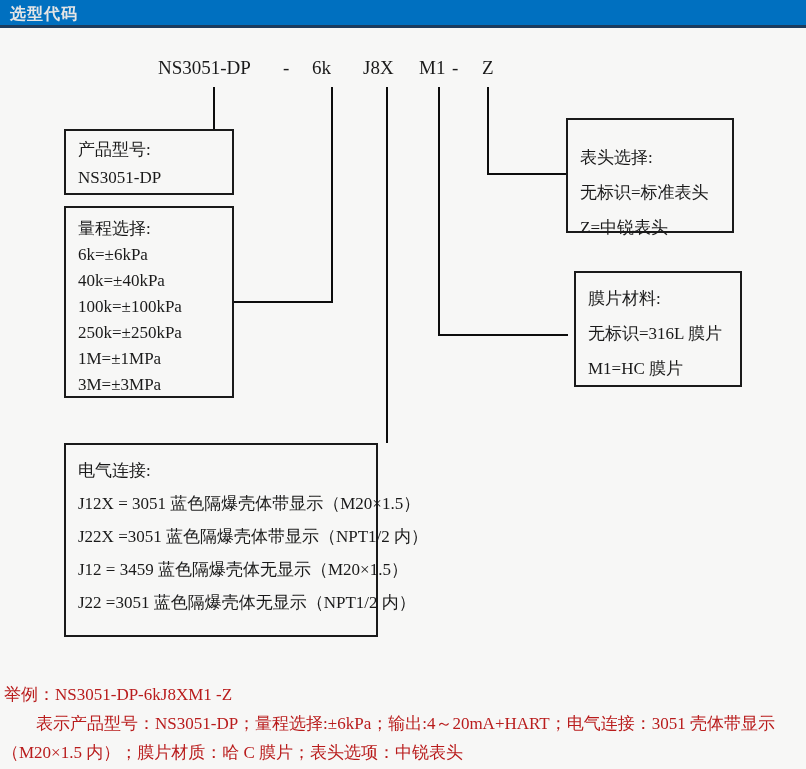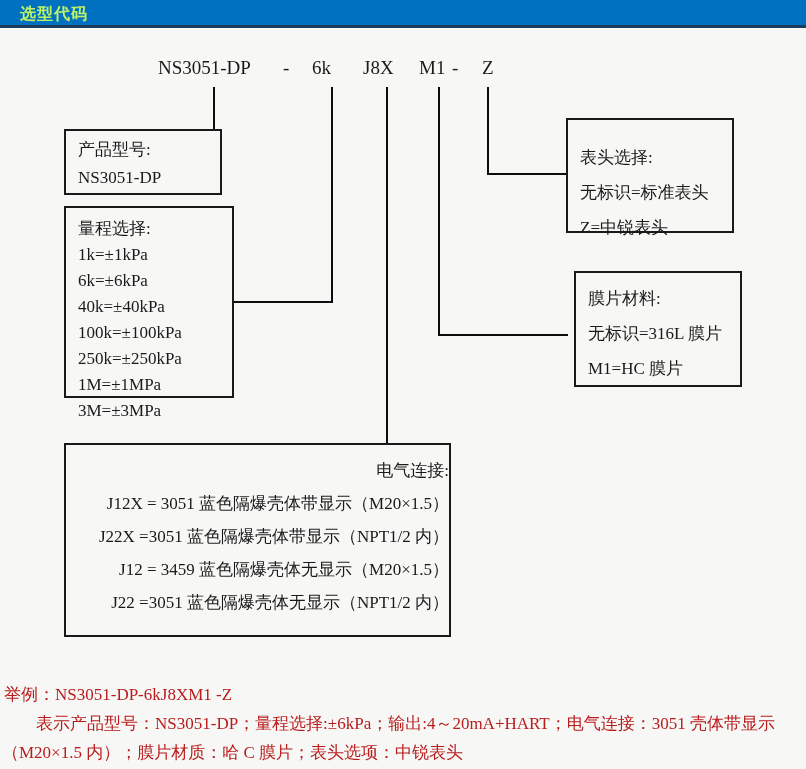--- a/index.html
+++ b/index.html
@@ -12,48 +12,48 @@
     font-family: "Liberation Serif", "DejaVu Serif", serif;
     color: #1a1a1a;
     overflow: hidden;
   }
   .section-header {
     position: absolute;
     top: 0; left: 0; right: 0;
     height: 28px;
     background: #0070c0;
     border-bottom: 3px solid #1c3c5e;
-    color: #bef264;
+    color: #e5e5e5;
     font-weight: bold;
     font-size: 16px;
     line-height: 27px;
-    padding-left: 20px;
+    padding-left: 10px;
     letter-spacing: 1px;
   }
   .code-seg {
     position: absolute;
     top: 57px;
     font-size: 19px;
     white-space: pre;
     color: #1a1a1a;
   }
   .line { position: absolute; background: #0d0d0d; }
   .box {
     position: absolute;
     border: 2px solid #1a1a1a;
     background: transparent;
     font-size: 17px;
     white-space: nowrap;
   }
   .box div { white-space: nowrap; }
-  .box-product   { left: 64px;  top: 129px; width: 158px; height: 66px;  padding: 5px 0 0 12px; line-height: 28px; }
+  .box-product   { left: 64px;  top: 129px; width: 170px; height: 66px;  padding: 5px 0 0 12px; line-height: 28px; }
   .box-range     { left: 64px;  top: 206px; width: 170px; height: 192px; padding: 8px 0 0 12px; line-height: 26px; }
   .box-display   { left: 566px; top: 118px; width: 168px; height: 115px; padding: 20px 0 0 12px; line-height: 35px; }
   .box-diaphragm { left: 566px; top: 271px; width: 168px; height: 116px; padding: 8px 0 0 12px; line-height: 35px; margin-left: 8px; }
-  .box-electrical{ left: 64px;  top: 443px; width: 387px; height: 194px; padding: 9px 0 0 12px; line-height: 33px; text-align: right; }
+  .box-electrical{ left: 64px;  top: 443px; width: 314px; height: 194px; padding: 9px 0 0 12px; line-height: 33px; }
   .example-line {
     position: absolute;
     font-size: 17px;
     white-space: pre;
     color: #b91c1c;
   }
   .ex-1 { left: 4px;  top: 683px; }
   .ex-2 { left: 36px; top: 712px; }
   .ex-3 { left: 2px;  top: 741px; }
 </style>
@@ -85,21 +85,20 @@
   <div class="line" style="left:487px; top:87px; width:2px; height:88px;"></div>
   <div class="line" style="left:487px; top:173px; width:81px; height:2px;"></div>
 
   <div class="box box-product">
     <div>产品型号:</div>
     <div>NS3051-DP</div>
   </div>
 
   <div class="box box-range">
     <div>量程选择:</div>
-    <div>1k=±1kPa</div>
     <div>6k=±6kPa</div>
     <div>40k=±40kPa</div>
     <div>100k=±100kPa</div>
     <div>250k=±250kPa</div>
     <div>1M=±1MPa</div>
     <div>3M=±3MPa</div>
   </div>
 
   <div class="box box-display">
     <div>表头选择:</div>

